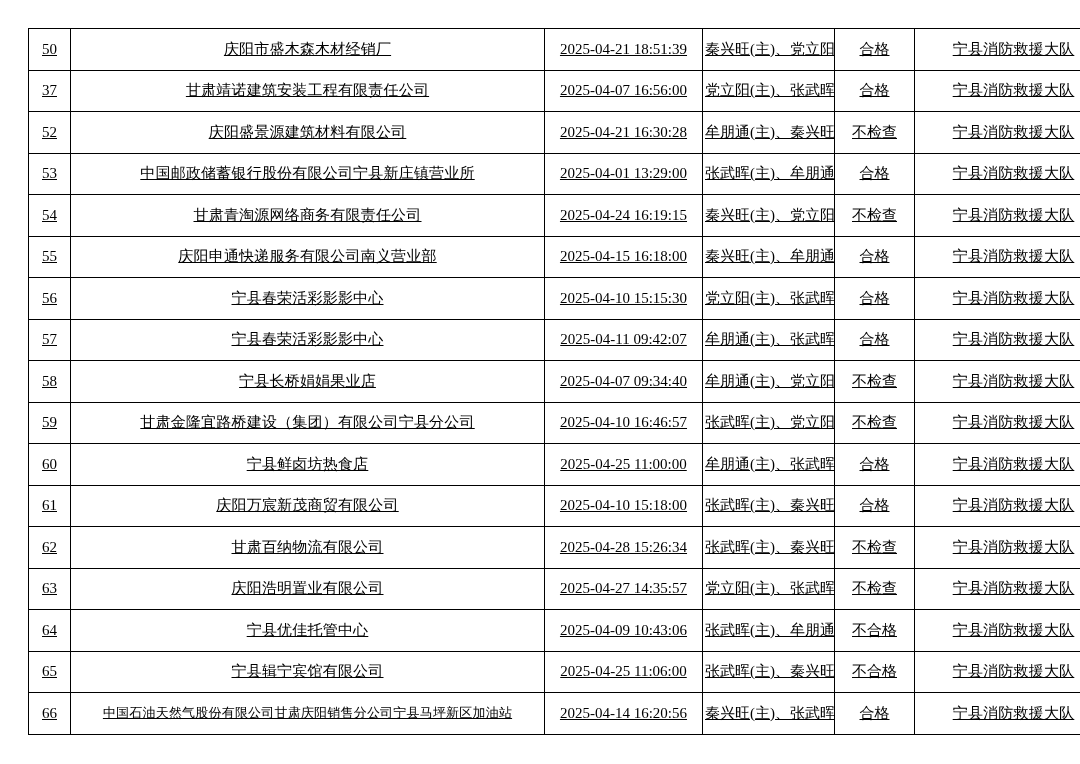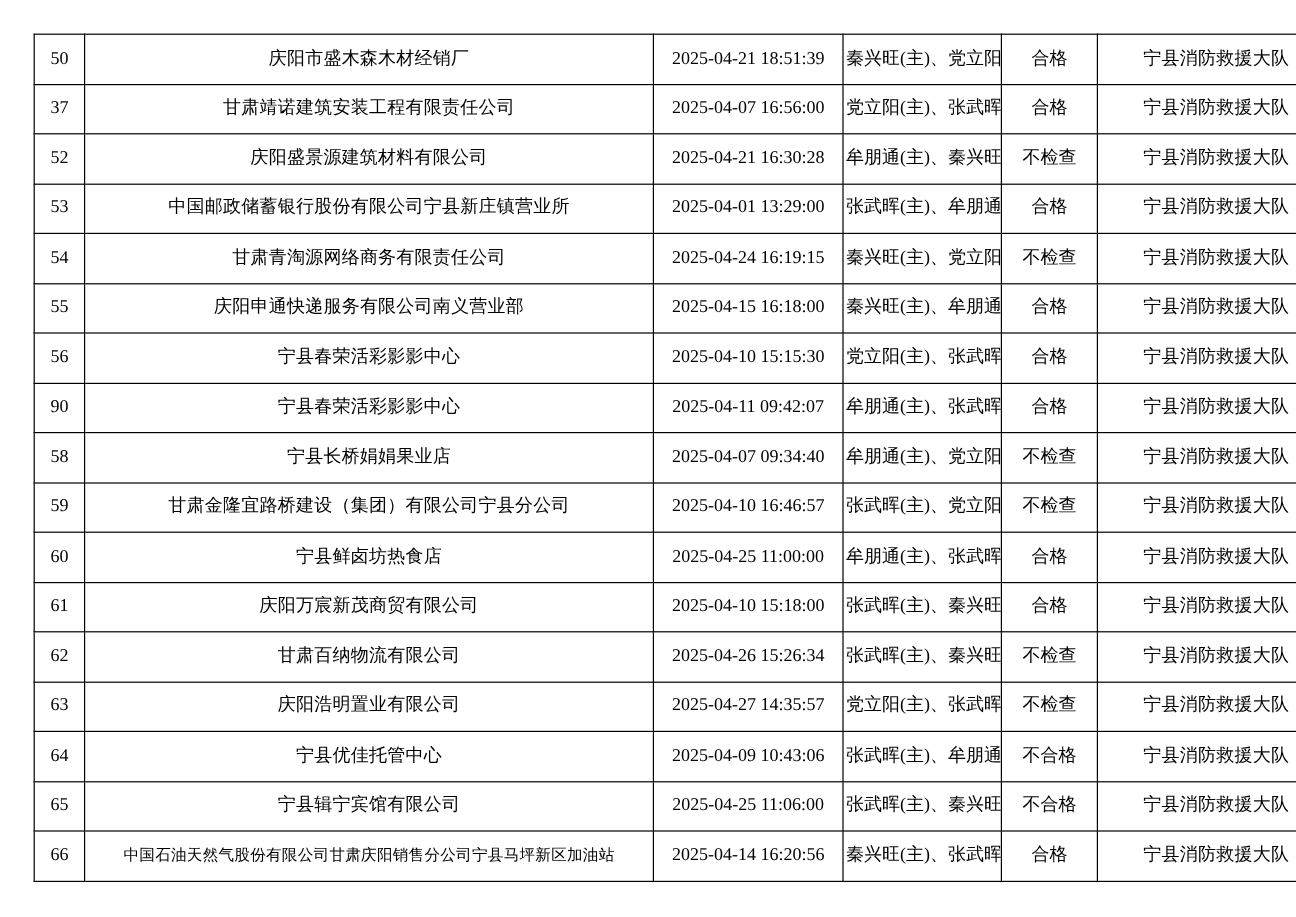--- a/index.html
+++ b/index.html
@@ -13,20 +13,21 @@
     font-family: "Liberation Serif", "DejaVu Serif", serif;
     color: #000000;
     overflow: hidden;
   }
   .page {
     width: 1080px;
     height: 676px;
     position: relative;
     box-sizing: border-box;
     padding: 28px 28px 0 28px;
+    text-decoration: underline;
   }
   table.inspection-table {
     border-collapse: collapse;
     table-layout: fixed;
     width: 1024px;
     margin: 0;
   }
   table.inspection-table td {
     border: 1px solid #000000;
     height: 40.5px;
@@ -116,21 +117,21 @@
       </tr>
       <tr>
         <td class="cell-index">56</td>
         <td class="cell-name">宁县春荣活彩影影中心</td>
         <td class="cell-date">2025-04-10 15:15:30</td>
         <td class="cell-people">党立阳(主)、张武晖</td>
         <td class="cell-result">合格</td>
         <td class="cell-unit">宁县消防救援大队</td>
       </tr>
       <tr>
-        <td class="cell-index">90</td>
+        <td class="cell-index">57</td>
         <td class="cell-name">宁县春荣活彩影影中心</td>
         <td class="cell-date">2025-04-11 09:42:07</td>
         <td class="cell-people">牟朋通(主)、张武晖</td>
         <td class="cell-result">合格</td>
         <td class="cell-unit">宁县消防救援大队</td>
       </tr>
       <tr>
         <td class="cell-index">58</td>
         <td class="cell-name">宁县长桥娟娟果业店</td>
         <td class="cell-date">2025-04-07 09:34:40</td>
@@ -158,21 +159,21 @@
         <td class="cell-index">61</td>
         <td class="cell-name">庆阳万宸新茂商贸有限公司</td>
         <td class="cell-date">2025-04-10 15:18:00</td>
         <td class="cell-people">张武晖(主)、秦兴旺</td>
         <td class="cell-result">合格</td>
         <td class="cell-unit">宁县消防救援大队</td>
       </tr>
       <tr>
         <td class="cell-index">62</td>
         <td class="cell-name">甘肃百纳物流有限公司</td>
-        <td class="cell-date">2025-04-26 15:26:34</td>
+        <td class="cell-date">2025-04-28 15:26:34</td>
         <td class="cell-people">张武晖(主)、秦兴旺</td>
         <td class="cell-result">不检查</td>
         <td class="cell-unit">宁县消防救援大队</td>
       </tr>
       <tr>
         <td class="cell-index">63</td>
         <td class="cell-name">庆阳浩明置业有限公司</td>
         <td class="cell-date">2025-04-27 14:35:57</td>
         <td class="cell-people">党立阳(主)、张武晖</td>
         <td class="cell-result">不检查</td>

